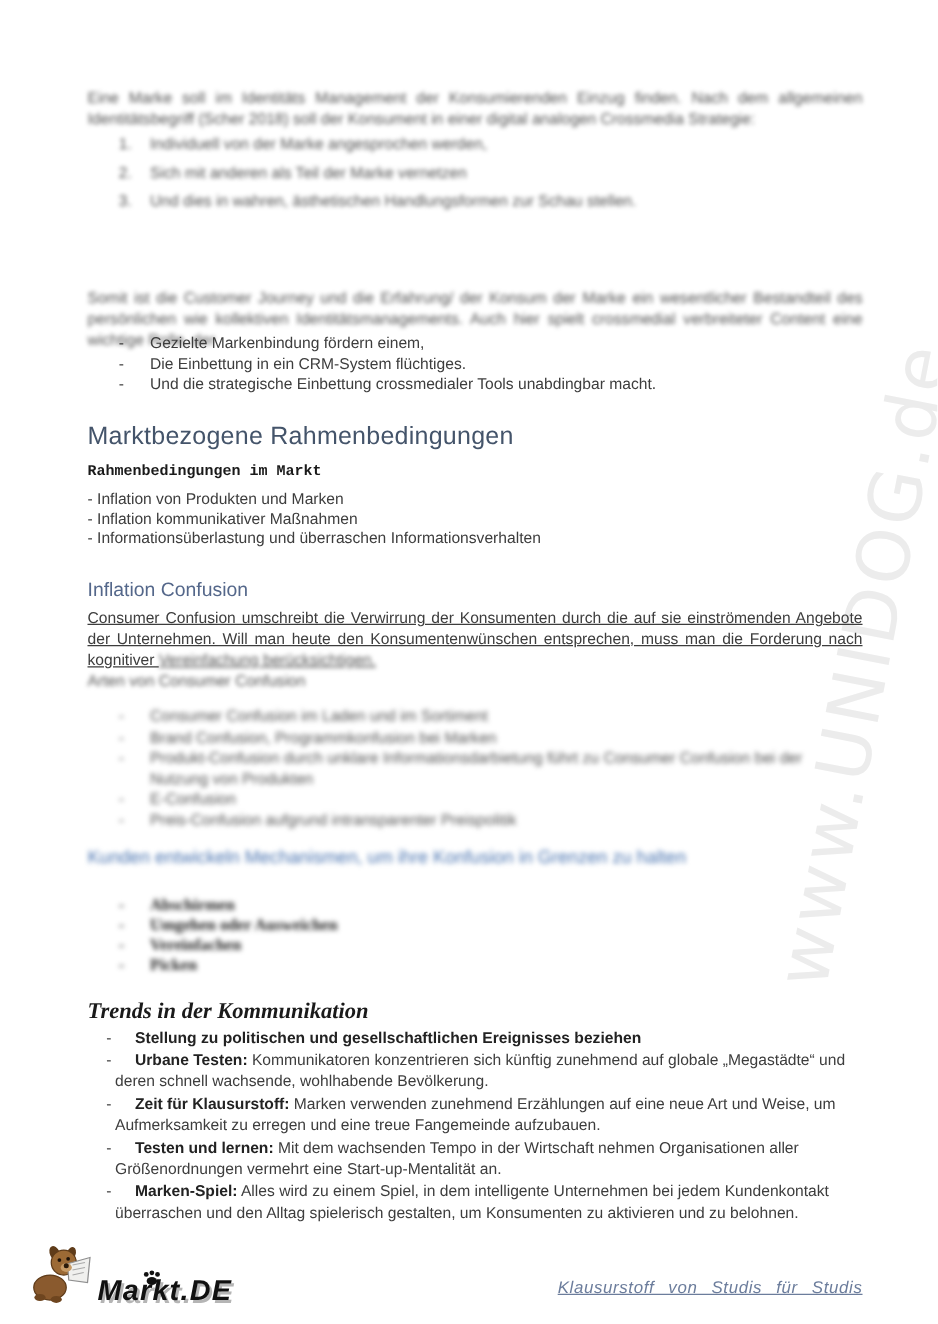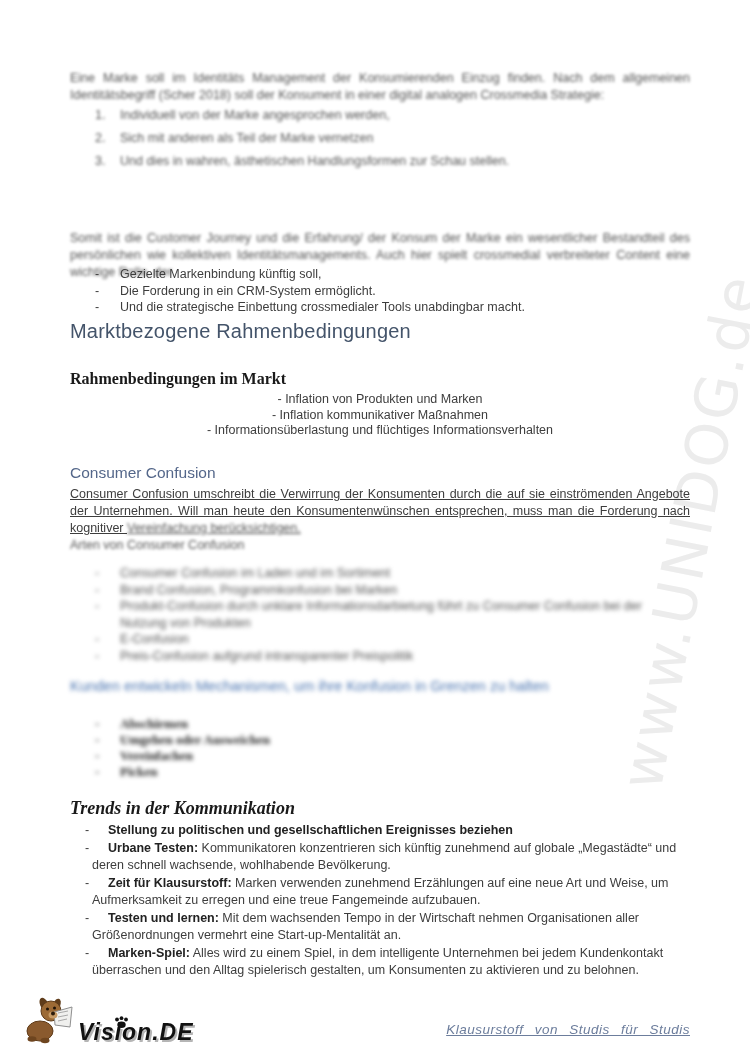--- a/index.html
+++ b/index.html
@@ -21,21 +21,21 @@
   .numlist{font-size:12.5px;}
   .numlist .row{margin-bottom:9px;position:relative;padding-left:50px;}
   .numlist .num{position:absolute;left:25px;}
 
   .dashlist{font-size:12.5px;line-height:16.5px;}
   .dashlist .row{position:relative;padding-left:50px;}
   .dashlist .dash{position:absolute;left:25px;}
 
   .h1{font-size:20px;color:#44546a;letter-spacing:.2px;font-weight:400;}
   .h2{font-size:15.5px;color:#54678a;font-weight:400;}
-  .serifhead{font-family:Liberation Serif, serif;font-weight:bold;color:#1a1a1a;font-size:16px;}
+  .serifhead{font-family:Liberation Mono, monospace;font-weight:bold;color:#1a1a1a;font-size:12px;}
   .trendshead{font-family:"Liberation Serif",serif;font-weight:bold;color:#1a1a1a;font-size:18px;font-style:italic;}
   .plainlines{font-size:12.5px;line-height:15.5px;color:#3d3d3d;}
 
   .mechhead{font-size:14.5px;color:#4a74b0;font-weight:400;}
   .mechlist{font-family:"Liberation Serif",serif;font-weight:bold;font-size:13px;line-height:16px;color:#222;}
   .mechlist .row{position:relative;padding-left:50px;}
   .mechlist .dash{position:absolute;left:25px;font-weight:normal;}
 
   .trendlist{font-size:12.5px;line-height:17.5px;}
   .trendlist .row{position:relative;padding-left:22px;text-indent:16px;}
@@ -73,41 +73,41 @@
       <span class="num">3.</span>
       <span>Und dies in wahren, ästhetischen Handlungsformen zur Schau stellen.</span>
     </div>
   </div>
 
   <div class="abs para blur" style="top:230px;">Somit ist die Customer Journey und die Erfahrung/ der Konsum der Marke ein wesentlicher Bestandteil des persönlichen wie kollektiven Identitätsmanagements. Auch hier spielt crossmedial verbreiteter Content eine wichtige Rolle, der</div>
 
   <div class="abs dashlist" style="top:266px;">
     <div class="row">
       <span class="dash">-</span>
-      <span>Gezielte Markenbindung künftig soll,</span>
-    </div>
-    <div class="row">
-      <span class="dash">-</span>
-      <span>Die Forderung in ein CRM-System ermöglicht.</span>
+      <span>Gezielte Markenbindung fördern einem,</span>
+    </div>
+    <div class="row">
+      <span class="dash">-</span>
+      <span>Die Einbettung in ein CRM-System flüchtiges.</span>
     </div>
     <div class="row">
       <span class="dash">-</span>
       <span>Und die strategische Einbettung crossmedialer Tools unabdingbar macht.</span>
     </div>
   </div>
 
-  <div class="abs h1" style="top:320px;">Marktbezogene Rahmenbedingungen</div>
+  <div class="abs h1" style="top:338px;">Marktbezogene Rahmenbedingungen</div>
   <div class="abs serifhead" style="top:370px;">Rahmenbedingungen im Markt</div>
-  <div class="abs plainlines" style="top:392px;text-align:center;">
+  <div class="abs plainlines" style="top:392px;">
     <div>- Inflation von Produkten und Marken</div>
     <div>- Inflation kommunikativer Maßnahmen</div>
-    <div>- Informationsüberlastung und flüchtiges Informationsverhalten</div>
-  </div>
-
-  <div class="abs h2" style="top:464px;">Consumer Confusion</div>
+    <div>- Informationsüberlastung und überraschen Informationsverhalten</div>
+  </div>
+
+  <div class="abs h2" style="top:464px;">Inflation Confusion</div>
   <div class="abs para" style="top:486px;text-decoration:underline;">
     <span>Consumer Confusion umschreibt die Verwirrung der Konsumenten durch die auf sie einströmenden Angebote der Unternehmen. Will man heute den Konsumentenwünschen entsprechen, muss man die Forderung nach kognitiver </span>
     <span class="blur">Vereinfachung berücksichtigen.</span>
   </div>
   <div class="abs para blur" style="top:537px;">Arten von Consumer Confusion</div>
 
   <div class="abs dashlist blur2" style="top:565px;">
     <div class="row">
       <span class="dash">-</span>
       <span>Consumer Confusion im Laden und im Sortiment</span>
@@ -187,21 +187,21 @@
         <line x1="34" y1="17" x2="44" y2="15" stroke="#a9a9a9" stroke-width="1"></line>
         <line x1="34" y1="21" x2="44" y2="19" stroke="#a9a9a9" stroke-width="1"></line>
         <line x1="34" y1="25" x2="43" y2="23" stroke="#a9a9a9" stroke-width="1"></line>
         <ellipse cx="29" cy="19" rx="4.5" ry="3.5" fill="#c79b66"></ellipse>
         <circle cx="29" cy="17.5" r="2" fill="#2a1a0a"></circle>
         <ellipse cx="8" cy="43" rx="4.5" ry="2.8" fill="#6e451f"></ellipse>
         <ellipse cx="21" cy="44.5" rx="4.5" ry="2.8" fill="#6e451f"></ellipse>
       </svg>
     </span>
     <span class="logo-text">
-      <span>Vision.DE</span>
+      <span>Markt.DE</span>
       <span class="paw">
         <svg width="15" height="13" viewBox="0 0 15 13">
           <circle cx="3" cy="3.5" r="1.9" fill="#111"></circle>
           <circle cx="7.5" cy="2.2" r="1.9" fill="#111"></circle>
           <circle cx="12" cy="3.5" r="1.9" fill="#111"></circle>
           <ellipse cx="7.5" cy="8.8" rx="4.2" ry="3.2" fill="#111"></ellipse>
         </svg>
       </span>
     </span>
   </div>

